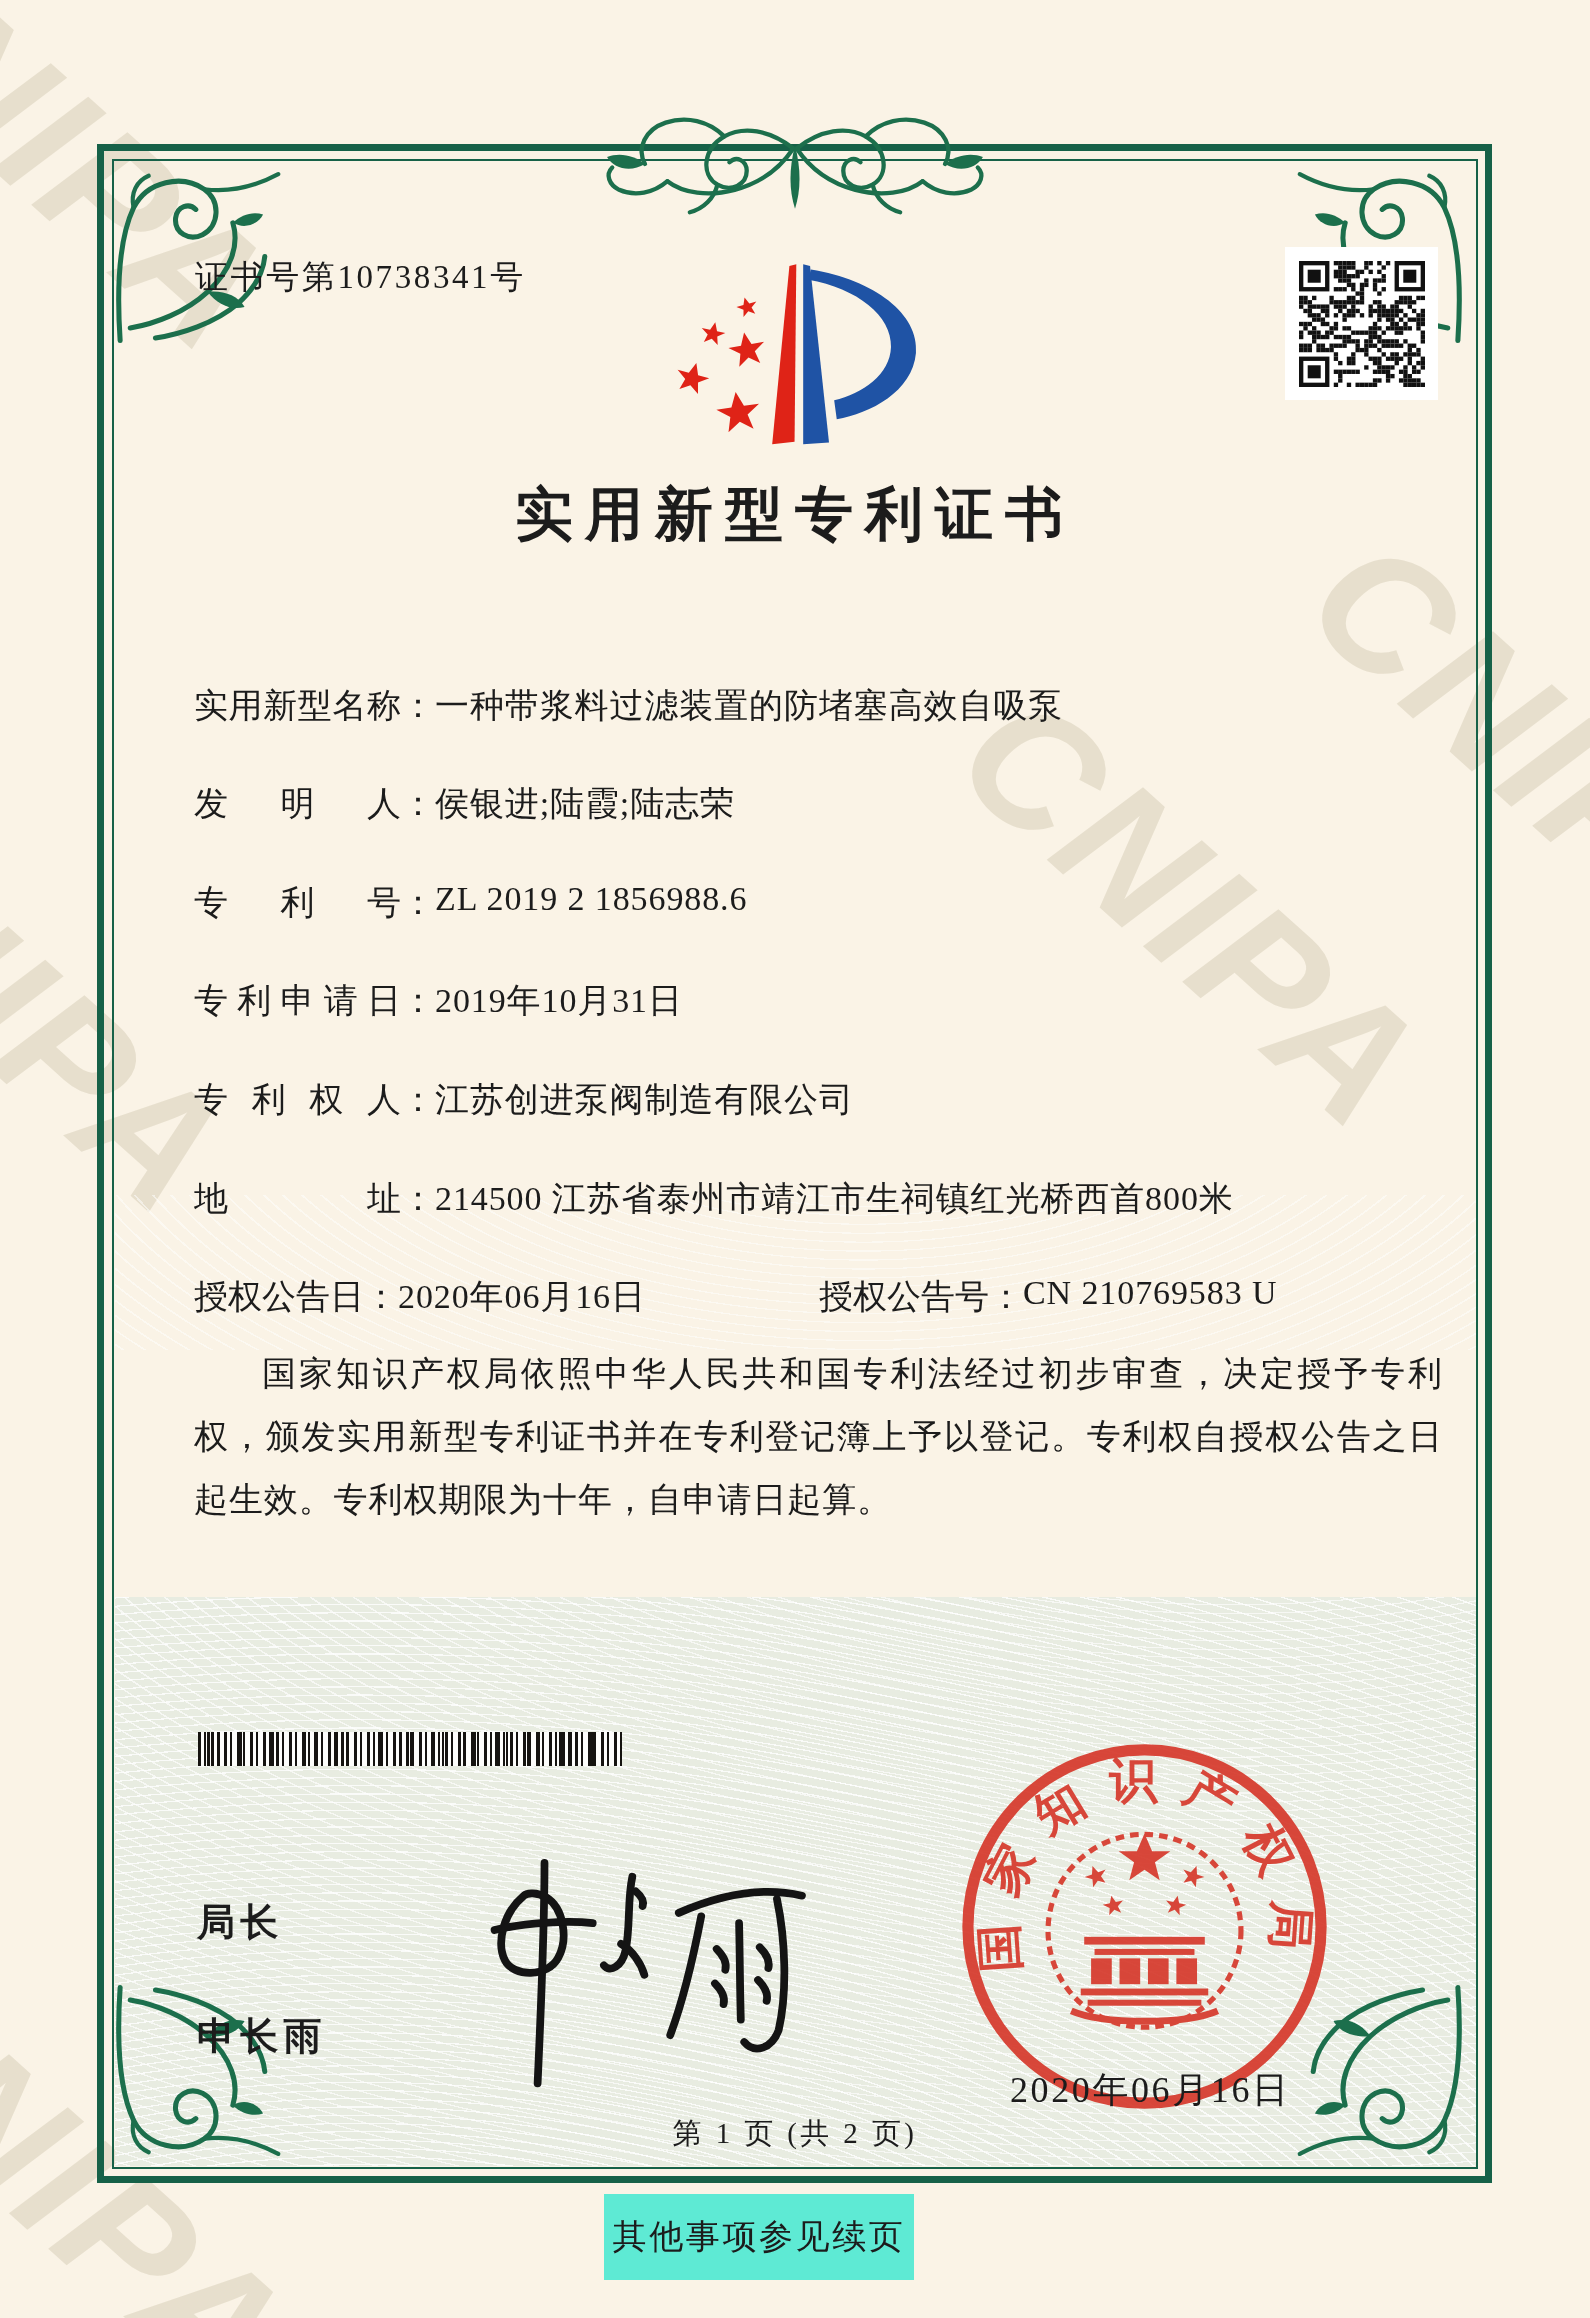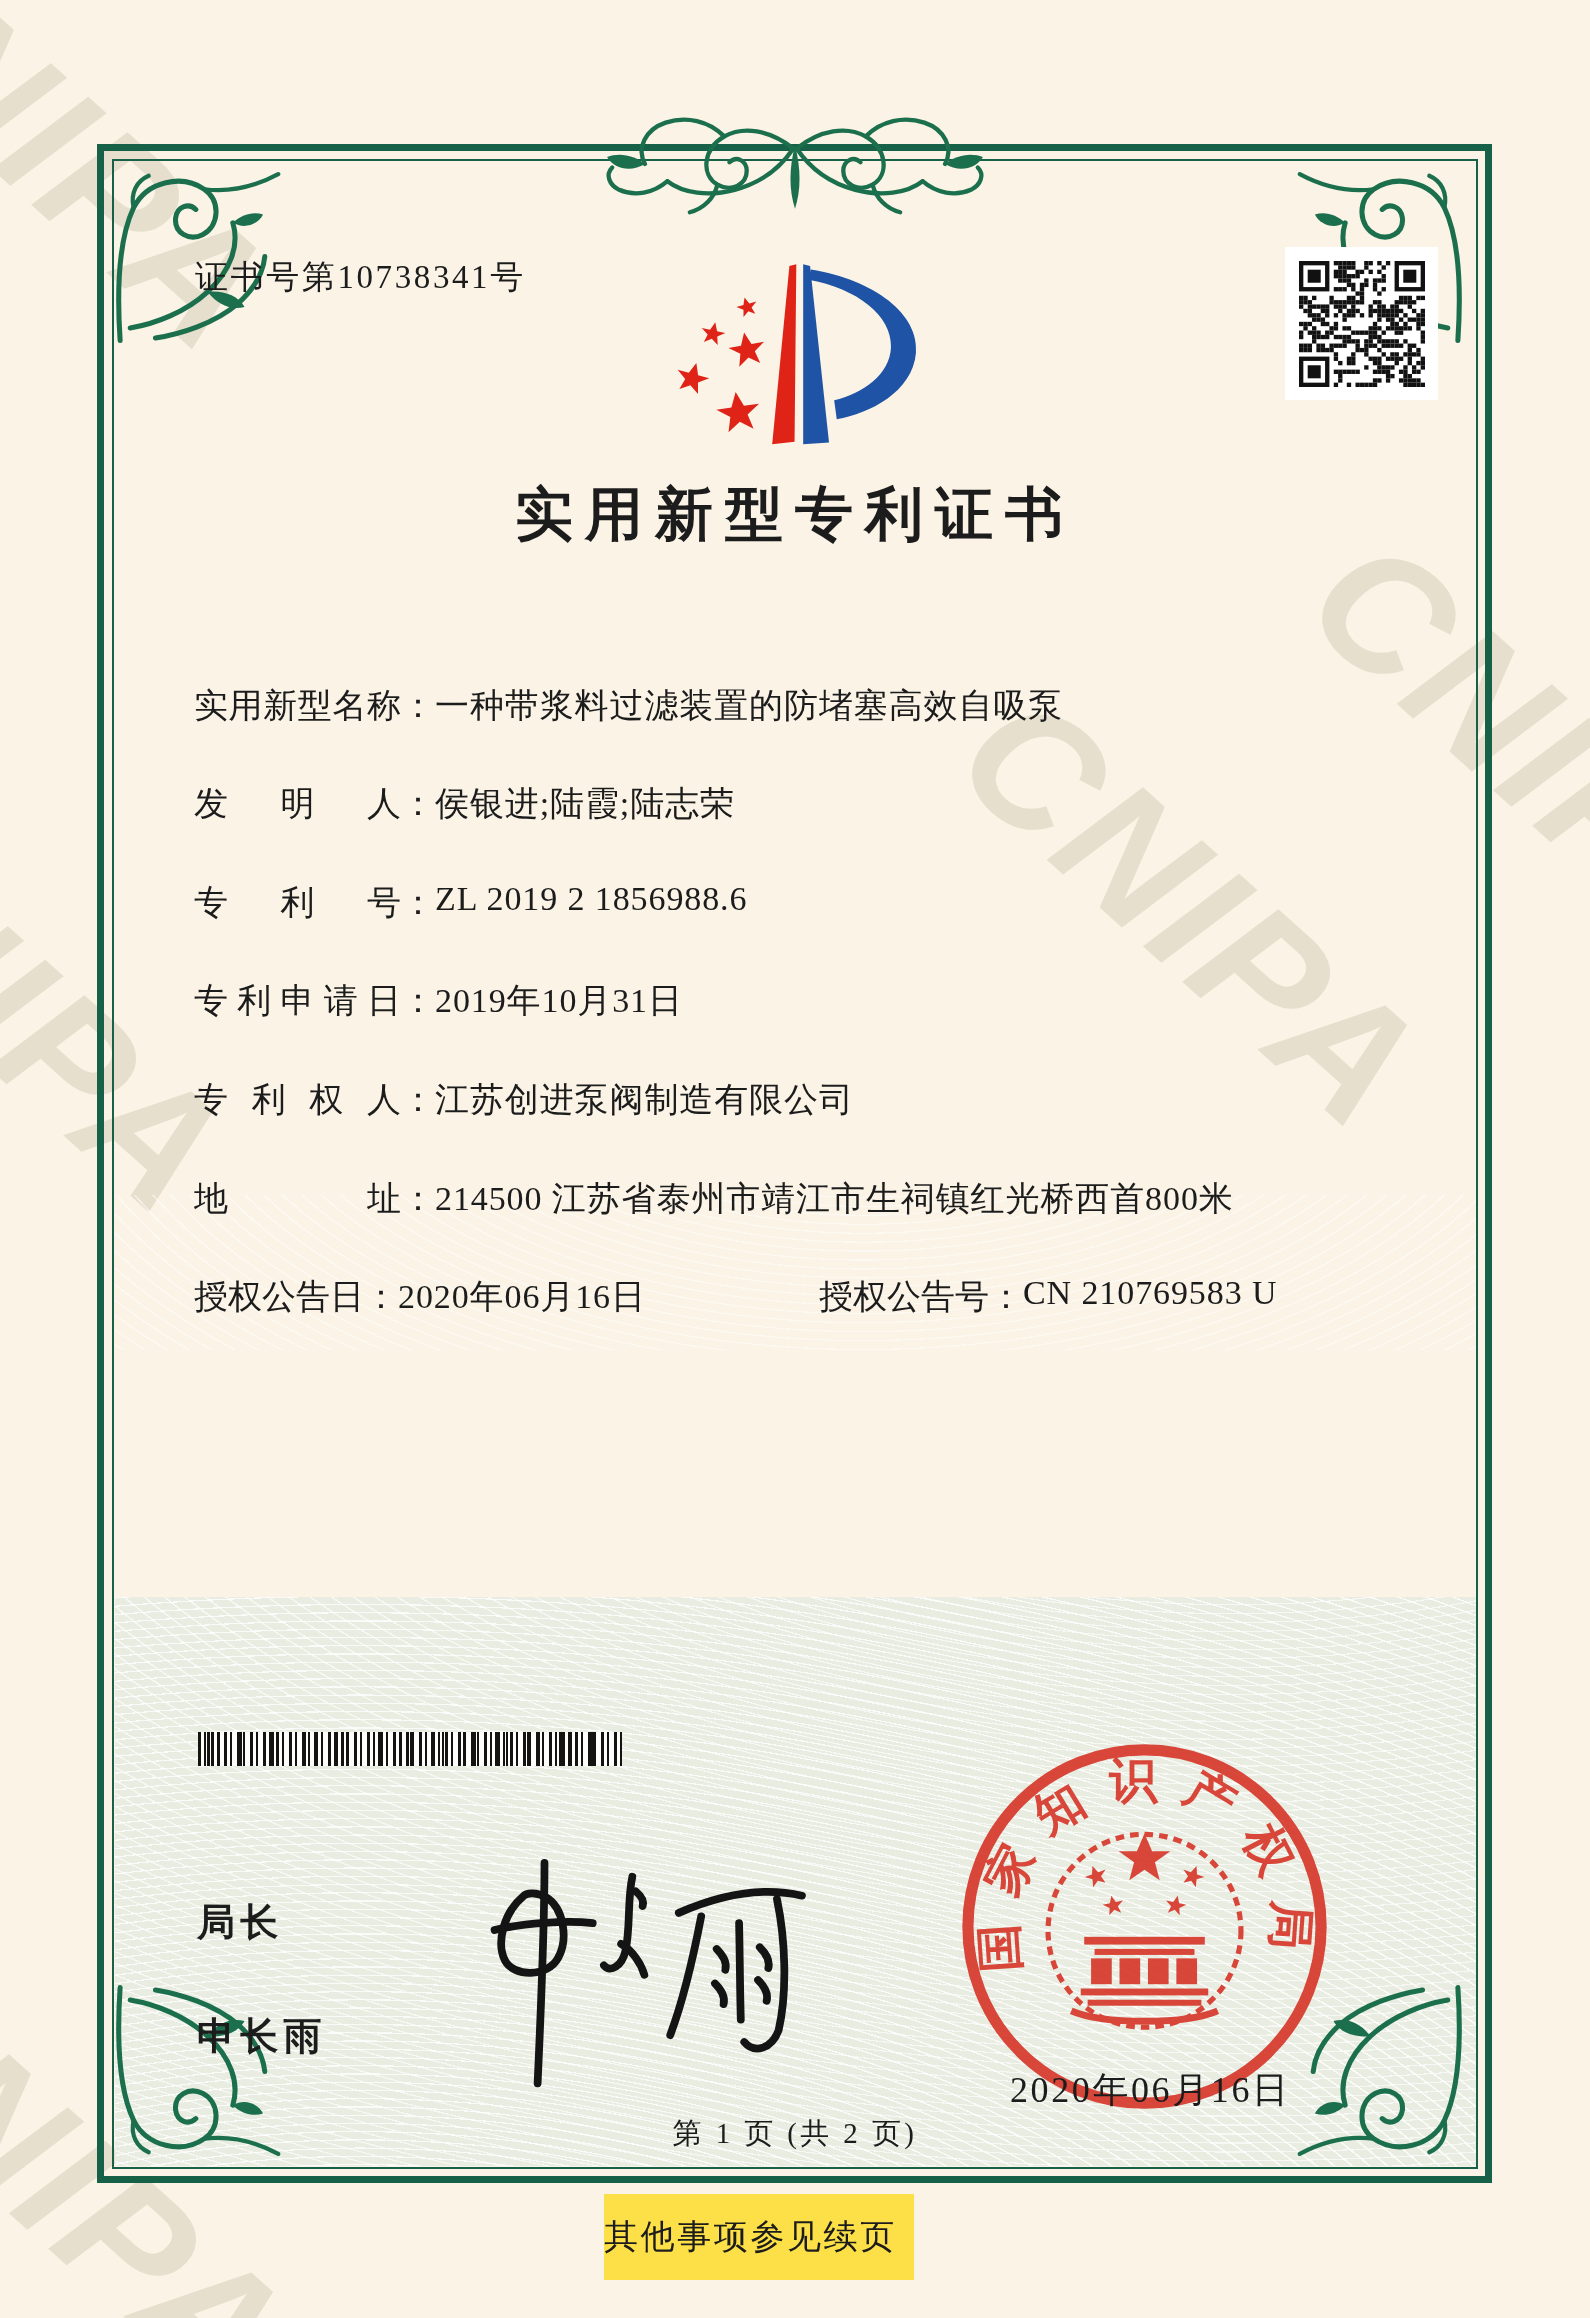--- a/index.html
+++ b/index.html
@@ -45,22 +45,22 @@
       repeating-linear-gradient(90deg,#151310 0 2.6px,rgba(0,0,0,0) 2.6px 6px,#151310 6px 7.8px,rgba(0,0,0,0) 7.8px 13px),
       repeating-linear-gradient(90deg,rgba(0,0,0,0) 0 9.5px,#151310 9.5px 12px,rgba(0,0,0,0) 12px 20px,#151310 20px 21.6px,rgba(0,0,0,0) 21.6px 32px);}
 
   .signer{left:197px;font-size:38px;font-weight:bold;z-index:3;
           font-family:"Liberation Sans","DejaVu Sans",sans-serif;letter-spacing:5.2px;}
 
   .seal-date{left:1010px;top:2066px;font-size:36px;letter-spacing:2.6px;z-index:5;}
 
   .page-ind{left:0;top:2114px;width:100%;text-align:center;font-size:29px;letter-spacing:3.4px;z-index:3;}
 
-  .cont-box{left:604px;top:2194px;width:310px;height:86px;background:#fde047;z-index:3;
-            display:flex;align-items:center;justify-content:flex-start;}
+  .cont-box{left:604px;top:2194px;width:310px;height:86px;background:#5eead4;z-index:3;
+            display:flex;align-items:center;justify-content:center;}
   .cont-box span{font-size:34px;letter-spacing:2.6px;}
 
   .qr-wrap{left:1285px;top:247px;width:153px;height:153px;background:#ffffff;z-index:3;}
   .qr-wrap svg{position:absolute;left:14px;top:14px;}
 
   svg{display:block;}
 </style>
 </head>
 <body>
 
@@ -492,20 +492,21 @@
   <span class="flabel">专利权人</span><span class="fcolon">：</span><span class="fvalue">江苏创进泵阀制造有限公司</span>
 </div>
 <div class="abs frow" style="top:1176px;">
   <span class="flabel">地址</span><span class="fcolon"></span><span class="fcolon">：</span><span class="fvalue">214500 江苏省泰州市靖江市生祠镇红光桥西首800米</span>
 </div>
 <div class="abs frow" style="top:1274px;">
   <span class="gpair1"><span>授权公告日</span><span>：</span><span class="fvalue">2020年06月16日</span></span><span><span>授权公告号</span><span>：</span><span class="fvalue">CN 210769583 U</span></span>
 </div>
 
 <div class="abs paras">
+  <p>国家知识产权局依照中华人民共和国专利法经过初步审查，决定授予专利权，颁发实用新型专利证书并在专利登记簿上予以登记。专利权自授权公告之日起生效。专利权期限为十年，自申请日起算。</p>
 </div>
 
 <div class="abs barcode"></div>
 
 <div class="abs signer" style="top:1897px;">局长</div>
 <div class="abs signer" style="top:1999px;margin-top:12px;">申长雨</div>
 
 <svg class="abs" style="left:470px;top:1844px;z-index:4;" width="341" height="254" viewBox="0 0 395 295">
   <g stroke="#141414" stroke-width="9" fill="none" stroke-linecap="round" stroke-linejoin="round">
     <path d="M62,60 C38,80 30,115 40,135 C50,155 90,155 102,132 C114,110 108,74 88,62 C75,54 64,58 62,60"></path>

